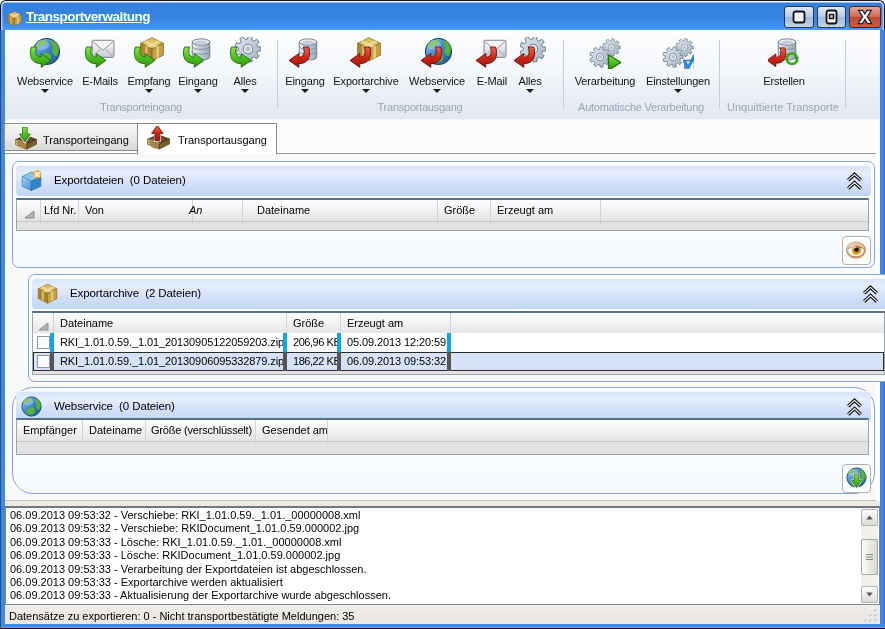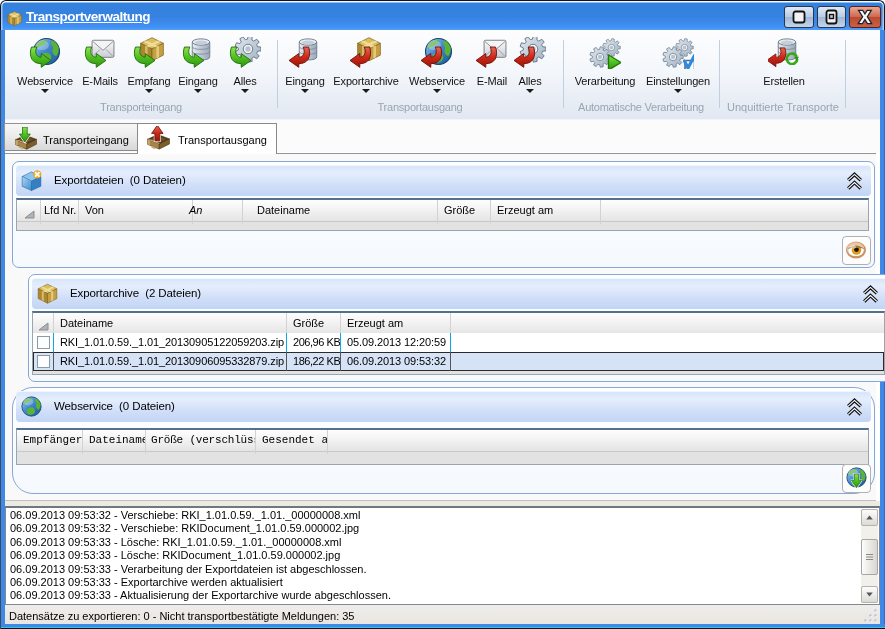--- a/index.html
+++ b/index.html
@@ -34,21 +34,21 @@
   .panel{left:12px;width:863px;border:1px solid #86a7da;border-radius:7px;background:linear-gradient(180deg,#feffff,#f5f9fe);box-sizing:border-box;}
   .phead{left:3px;top:3px;width:855px;height:31px;border-radius:4px;background:linear-gradient(180deg,#d6e3fa 0%,#e5eefd 26%,#cfddf8 68%,#c2d5f5 100%);box-shadow:inset 0 1px 0 #f0f6fe;}
   .phead .ptitle{position:absolute;left:38px;top:9px;font-size:11.5px;letter-spacing:-0.1px;color:#000;white-space:nowrap;}
   .picon{position:absolute;left:4px;top:4px;width:23px;height:23px;}
   .pchev{position:absolute;left:829px;top:7px;width:19px;height:19px;}
   
   .tbl{left:3px;width:853px;background:#e2e2e2;border:1px solid #9aa5ad;border-top:2px solid #53718c;box-sizing:border-box;}
   .thead{position:absolute;left:0;top:0;right:0;height:21px;background:linear-gradient(180deg,#fefefe 0%,#f4f4f4 40%,#e4e4e4 100%);border-bottom:1px solid #c8c8c8;}
   .th{position:absolute;top:0;height:24px;border-right:1px solid #d2d2d2;box-sizing:border-box;font-size:11px;color:#000;padding:4px 12px 0 6px;white-space:nowrap;overflow:hidden;}
   .row{position:absolute;left:0;right:0;height:19px;background:#fff;}
-  .cell{position:absolute;top:0;height:19px;border-right:1px solid #0ea5e9;box-sizing:border-box;font-size:11px;letter-spacing:-0.1px;color:#000;padding:3px 0 0 6px;white-space:nowrap;overflow:hidden;}
+  .cell{position:absolute;top:0;height:19px;border-right:4px solid #0ea5e9;box-sizing:border-box;font-size:11px;letter-spacing:-0.1px;color:#000;padding:3px 0 0 6px;white-space:nowrap;overflow:hidden;}
   .cbtn{width:27px;height:27px;border:1px solid #b0b0b0;border-radius:4px;background:#fdfdfd;}
   
   .logbox{left:5px;top:506px;width:875px;height:99px;background:#fff;border:1px solid #838892;border-top:2px solid #6e7884;box-sizing:border-box;}
   .logtext{position:absolute;left:4px;top:1px;font-size:11px;line-height:13.4px;color:#000;white-space:pre;}
   .statusbar{left:5px;top:605px;width:875px;height:19px;background:linear-gradient(180deg,#efedea,#e9e6e1);box-sizing:border-box;}
   .status-text{position:absolute;left:4px;top:5px;font-size:11px;color:#000;}
 </style>
 </head>
 <body>
 <div id="win">
@@ -398,21 +398,21 @@
   <div class="abs panel" style="top:387px;height:107px;border-radius:21px;">
     <div class="abs phead">
       <svg class="picon" viewBox="0 0 32 32">
           <use href="#globe"></use>
         </svg>
       <div class="ptitle">Webservice&nbsp; (0 Dateien)</div>
       <svg class="pchev" viewBox="0 0 19 19">
           <use href="#chev2"></use>
         </svg>
     </div>
-    <div class="abs tbl" style="top:40px;height:37px;font-family:Liberation Mono, monospace;">
+    <div class="abs tbl" style="top:30px;height:37px;">
       <div class="thead">
         <div class="th" style="left:0;width:66px;">Empfänger</div>
         <div class="th" style="left:66px;width:63px;">Dateiname</div>
         <div class="th" style="left:129px;width:110px;padding-left:5px;letter-spacing:-0.2px;">Größe (verschlüsselt)</div>
         <div class="th" style="left:239px;width:72px;">Gesendet am</div>
         <div class="th" style="left:311px;right:0;border-right:none;"></div>
       </div>
     </div>
     <div class="abs cbtn" style="left:829px;top:76px;">
         <svg width="23" height="23" style="position:absolute;left:2px;top:1px" viewBox="0 0 32 32">

